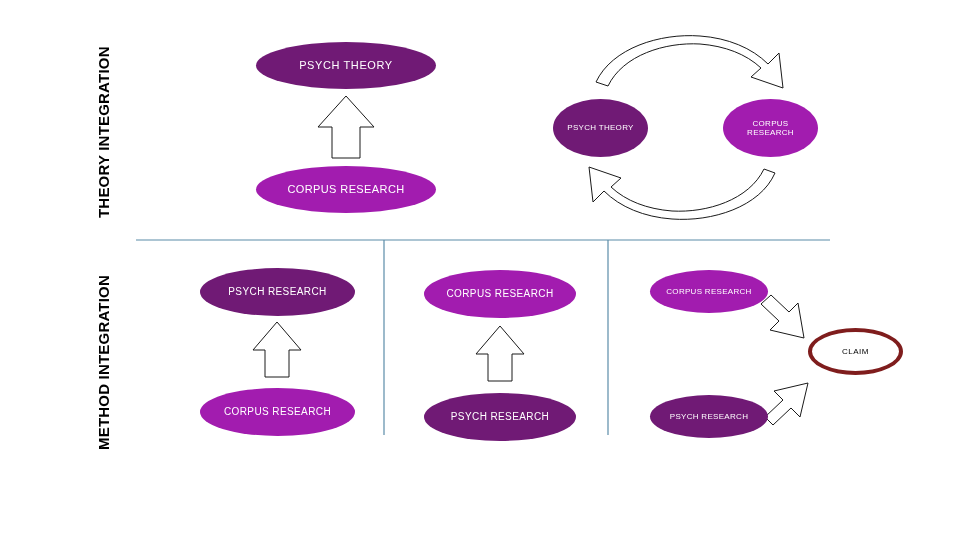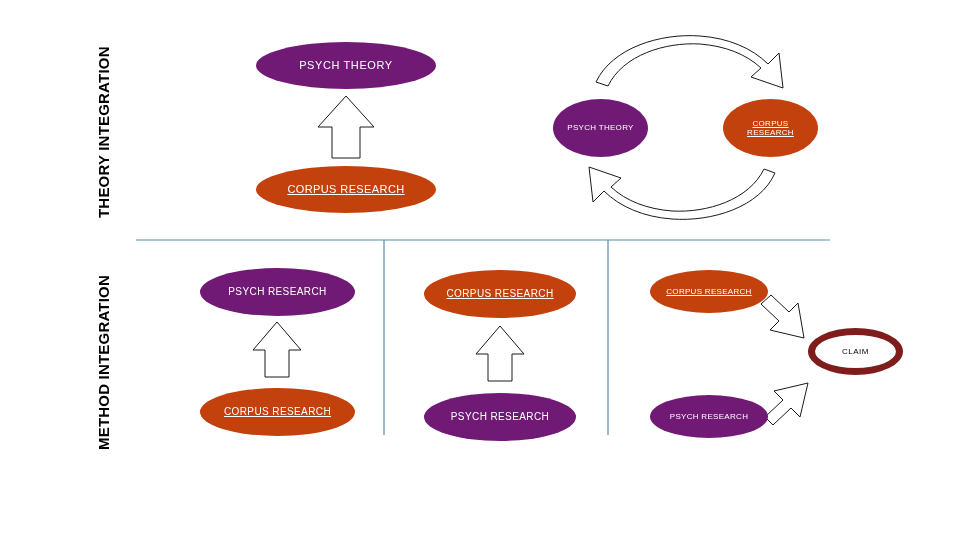--- a/index.html
+++ b/index.html
@@ -41,25 +41,25 @@
     align-items: center;
     justify-content: center;
     text-align: center;
     border-radius: 50%;
     color: #ffffff;
     line-height: 1.15;
     box-sizing: border-box;
     user-select: none;
   }
   .node.green { background: #701a75; }
-  .node.blue  { background: #c2410c; text-decoration: underline; }
+  .node.blue  { background: #a21caf; }
   .node.plain {
     background: #ffffff;
     color: #000000;
-    border: 7px solid #7f1d1d;
+    border: 4px solid #7f1d1d;
     text-align: center;
   }
 
   
   #node-theory-top    { left: 256px; top: 42px;  width: 180px; height: 47px;  font-size: 11px; letter-spacing: 0.6px; }
   #node-theory-bottom { left: 256px; top: 166px; width: 180px; height: 47px;  font-size: 11px; letter-spacing: 0.4px; }
 
   
   #node-cycle-left    { left: 553px; top: 99px;  width: 95px;  height: 58px;  font-size: 8px;  letter-spacing: 0.3px; }
   #node-cycle-right   { left: 723px; top: 99px;  width: 95px;  height: 58px;  font-size: 8px;  letter-spacing: 0.3px; }

